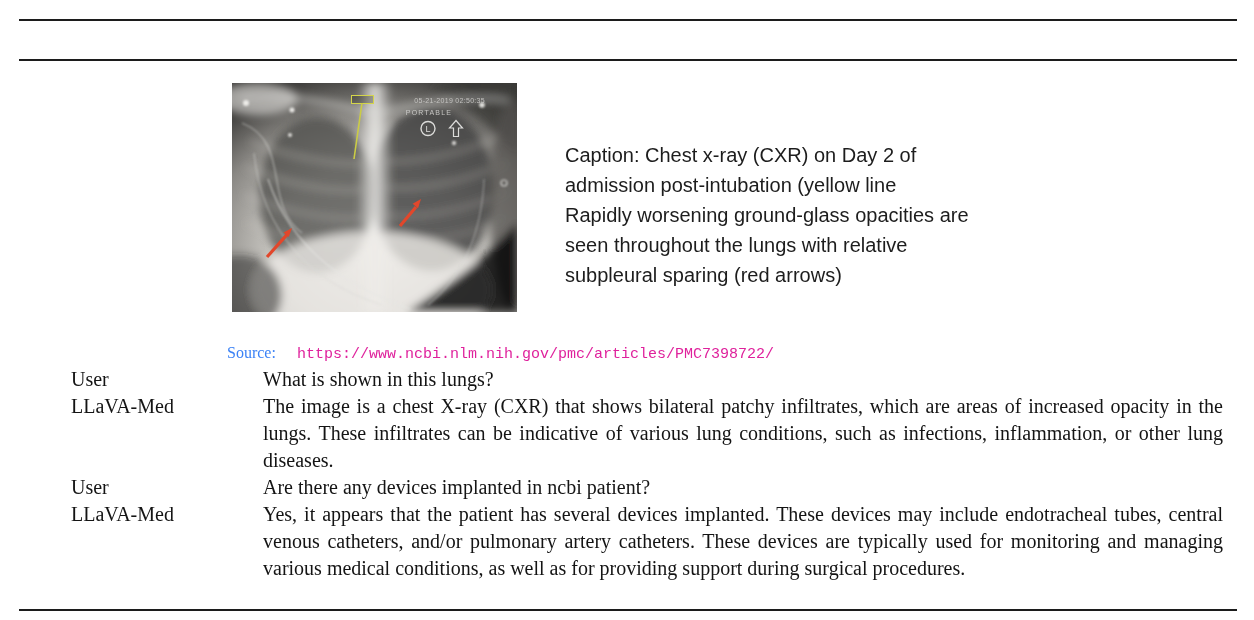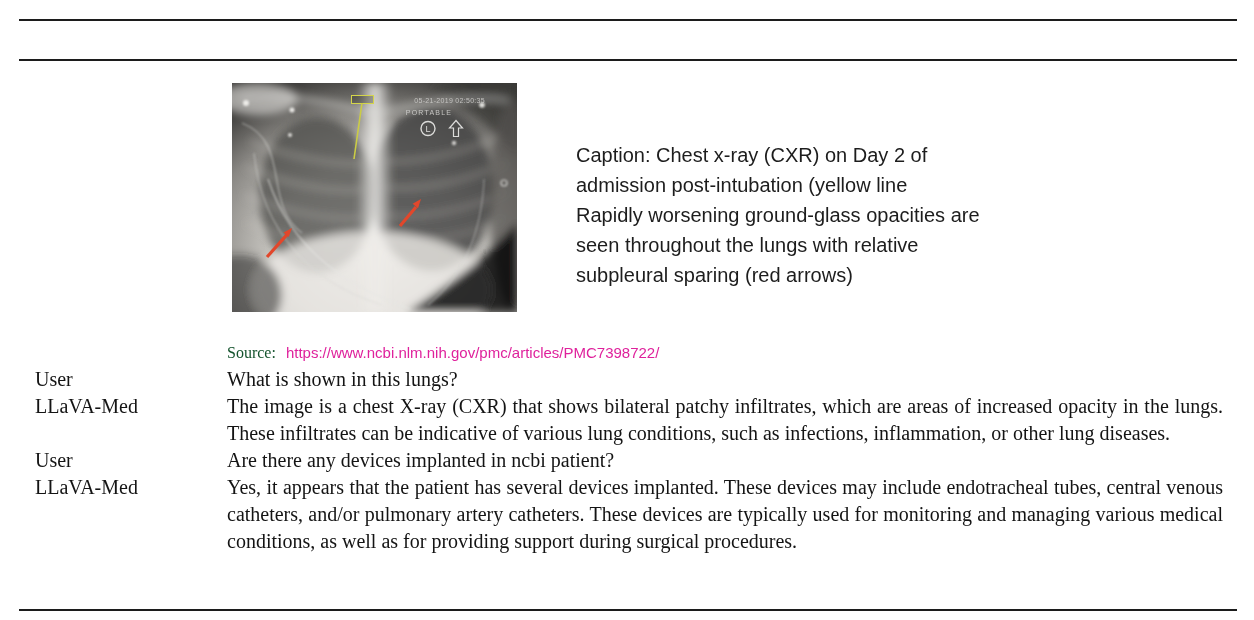--- a/index.html
+++ b/index.html
@@ -8,27 +8,27 @@
   .rule{position:absolute;left:19px;width:1218px;background:#1c1c1c;}
   .rule-top{top:19px;height:2px;}
   .rule-mid{top:59px;height:1.5px;}
   .rule-bottom{top:609px;height:2px;}
   .title{position:absolute;left:35px;top:27px;font-size:20px;font-weight:bold;white-space:nowrap;}
   .cite{color:#0bce0b;font-weight:bold;}
   .xray{position:absolute;left:232px;top:83px;width:285px;height:229px;background:#0a0a0a;}
   .xray svg{display:block;width:100%;height:100%;}
   .caption{position:absolute;left:565px;top:140px;font-family:"Liberation Sans",sans-serif;
            font-size:20px;line-height:30px;color:#1d1d1d;}
-  .caption .cap-line{white-space:nowrap;margin-left:11px;}
+  .caption .cap-line{white-space:nowrap;}
   .source{position:absolute;left:227px;top:344px;font-size:16px;white-space:nowrap;}
-  .src-label{font-family:"Liberation Serif",serif;color:#14532d;margin-right:10px;}
-  .src-url{font-family:Liberation Sans, sans-serif;font-size:15px;color:#df219c;}
+  .src-label{font-family:"Liberation Serif",serif;color:#3b82f6;margin-right:21px;}
+  .src-url{font-family:Liberation Mono, monospace;font-size:15px;color:#df219c;}
   .dialogue{position:absolute;left:35px;top:366px;width:1188px;font-size:20px;line-height:27px;}
   .row{display:flex;align-items:flex-start;}
-  .speaker{flex:0 0 192px;width:192px;}
+  .speaker{flex:0 0 192px;width:192px;margin-left:36px;}
   .utterance{flex:1 1 auto;text-align:justify;}
 </style>
 </head>
 <body>
 
 <div class="page">
 
   <div class="rule rule-top"></div>
 
 

